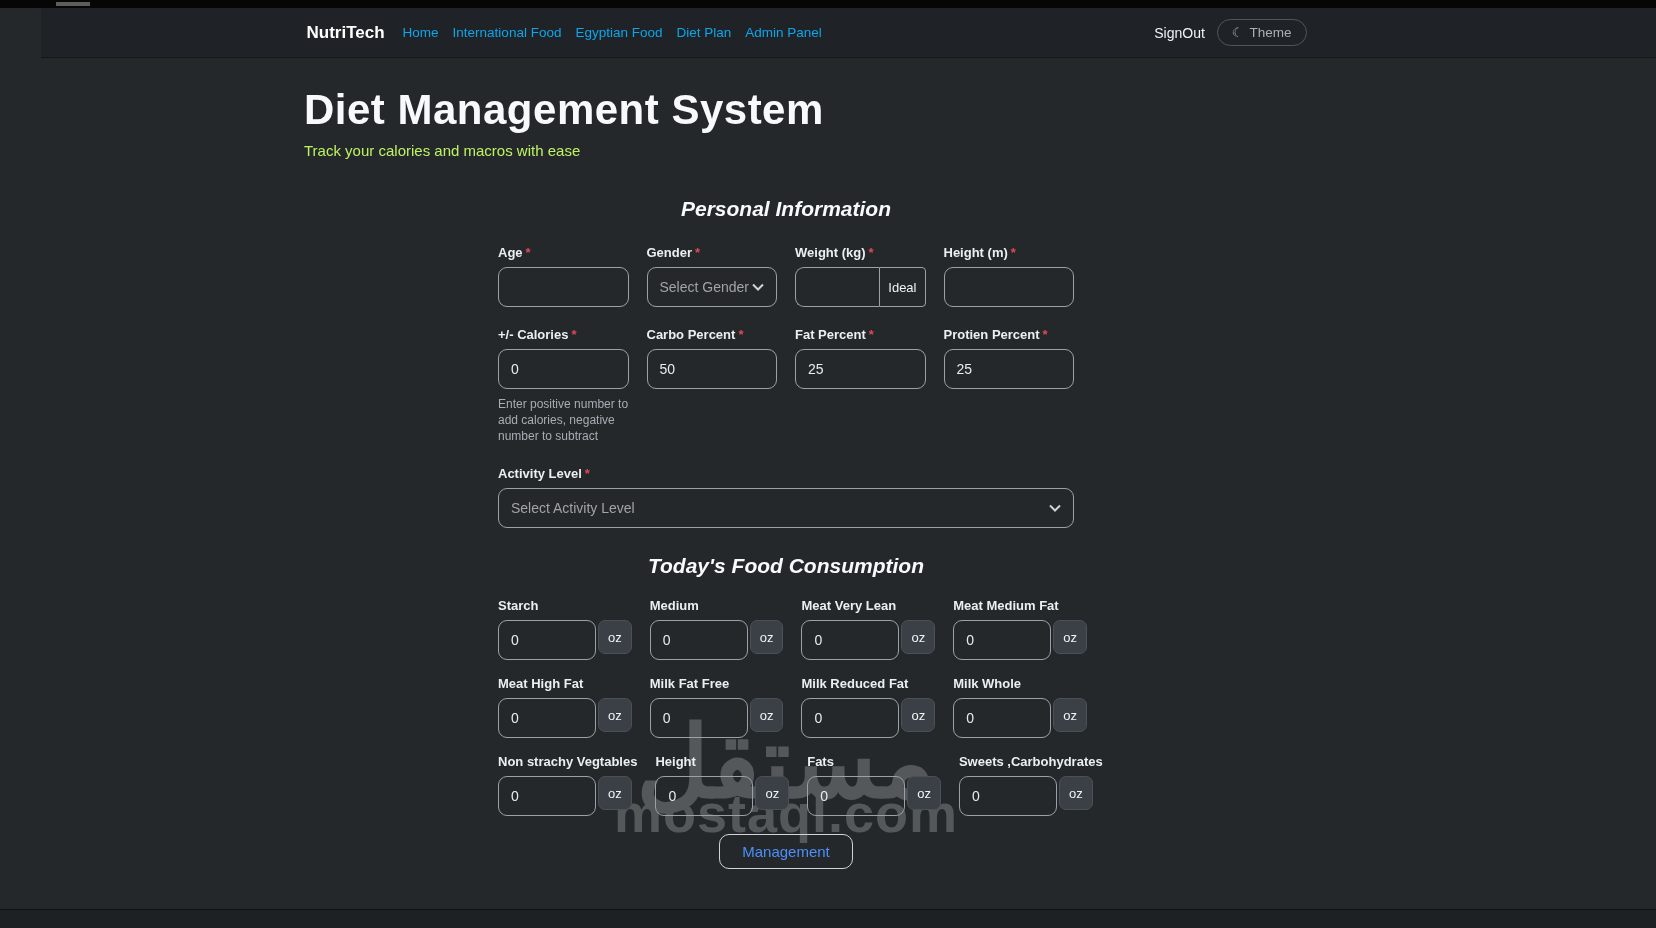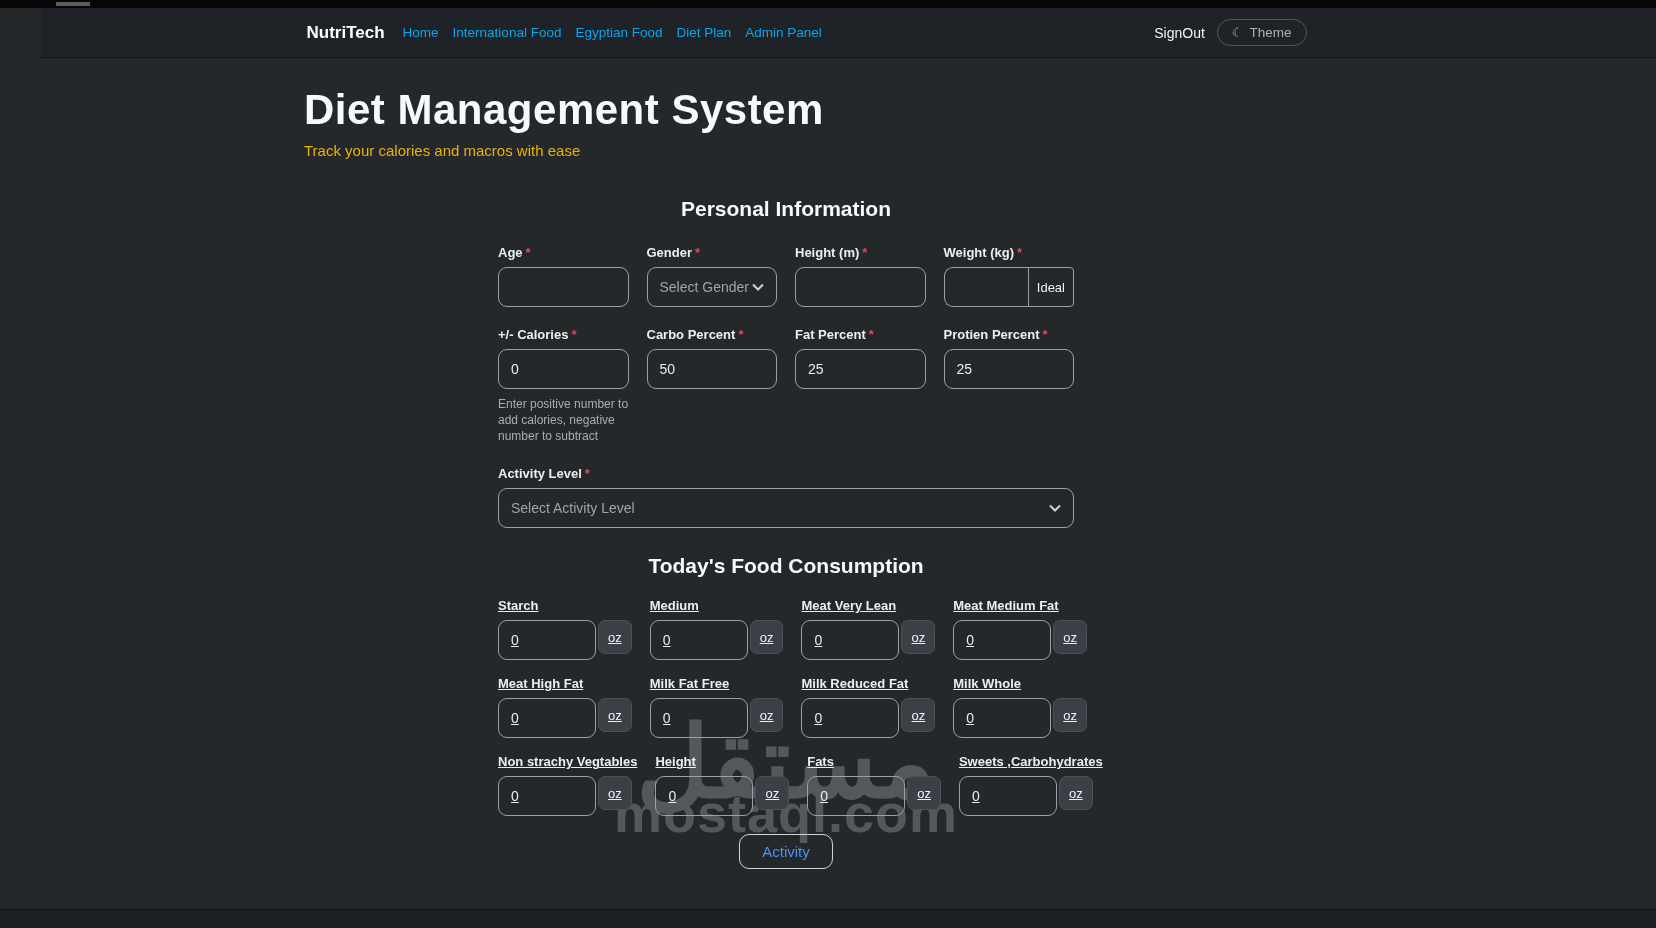--- a/index.html
+++ b/index.html
@@ -28,24 +28,24 @@
     border:1px solid #4f565c; border-radius:16px;
     padding:5px 14px; background:transparent;
     color:#aab0b5; font-size:13.5px; cursor:pointer;
   }
   .moon { font-size:13px; line-height:1; color:#aab0b5; }
 
   
   .main { position:relative; z-index:1; }
   .container { width:1140px; margin:0 auto; padding:0 46px; }
   h1.page-title { margin-top:28px; font-size:42px; font-weight:700; color:#f8f9fa; letter-spacing:.5px; }
-  .subtitle { margin-top:8px; font-size:15px; color:#eab308; }
+  .subtitle { margin-top:8px; font-size:15px; color:#bef264; }
 
   .form-wrap { width:576px; margin-left:194px; }
-  .section-heading { margin-top:38px; text-align:center; font-size:21px; font-weight:700; color:#f8f9fa; }
+  .section-heading { margin-top:38px; text-align:center; font-size:21px; font-weight:700; color:#f8f9fa;font-style:italic; }
   .section-heading.food { margin-top:26px; }
 
   .grid4 { display:grid; grid-template-columns:repeat(4,1fr); column-gap:18px; margin-top:24px; align-items:start; }
   .grid4.tight { margin-top:20px; }
 
   .fld-label { font-size:13px; font-weight:700; color:#eceff2; margin-bottom:7px; white-space:nowrap; }
   .req { color:#dd4a57; margin-left:3px; font-weight:700; }
 
   .inp {
     width:100%; height:40px;
@@ -84,21 +84,21 @@
 
   
   .fgroup { display:flex; align-items:flex-start; }
   .fgroup .inp { width:98px; flex:none; }
   .addon {
     margin-left:2px; height:34px;
     background:#3a4045; border:1px solid #4a5157; border-radius:7px;
     color:#f1f3f5; font-size:13px; display:flex; align-items:center;
     padding:0 9px; cursor:default;
   }
-  .food-row { margin-top:20px;text-decoration:underline; }
+  .food-row { margin-top:20px; }
   .food-row.later { margin-top:16px; }
 
   .calc-wrap { text-align:center; margin-top:18px; padding-bottom:20px; }
   .calc-btn {
     background:transparent;
     border:1px solid #cfd4da; border-radius:10px;
     color:#4d8ef7; font-size:15px;
     padding:8px 22px; cursor:pointer;
     font-family:"Liberation Sans", sans-serif;
   }
@@ -168,29 +168,29 @@
         <div class="cell">
           <div class="fld-label"><span>Gender</span><span class="req">*</span></div>
           <div class="select">
             <span>Select Gender</span>
             <svg class="chev" viewBox="0 0 12 8">
                 <polyline points="1,1.5 6,6.5 11,1.5"></polyline>
               </svg>
           </div>
         </div>
         <div class="cell">
-          <div class="fld-label"><span>Height (m)</span><span class="req">*</span></div>
-          <input class="inp" type="text" value="" style="">
-        </div>
-        <div class="cell">
           <div class="fld-label"><span>Weight (kg)</span><span class="req">*</span></div>
           <div class="wgroup">
             <input class="inp" type="text" value="" style="">
             <button class="ideal-btn">Ideal</button>
           </div>
+        </div>
+        <div class="cell">
+          <div class="fld-label"><span>Height (m)</span><span class="req">*</span></div>
+          <input class="inp" type="text" value="" style="">
         </div>
       </div>
 
       <div class="grid4 tight">
         <div class="cell">
           <div class="fld-label"><span>+/- Calories</span><span class="req">*</span></div>
           <input class="inp" type="text" value="0" style="">
           <div class="helper">Enter positive number to add calories, negative number to subtract</div>
         </div>
         <div class="cell">
@@ -306,19 +306,19 @@
         <div class="cell">
           <div class="fld-label">Sweets ,Carbohydrates</div>
           <div class="fgroup">
             <input class="inp" type="text" value="0" style="">
             <span class="addon">oz</span>
           </div>
         </div>
       </div>
 
       <div class="calc-wrap">
-        <button class="calc-btn">Activity</button>
+        <button class="calc-btn">Management</button>
       </div>
     </div>
   </div>
 </div>
 
 <div class="footer-strip"></div>
 
 </body></html>

